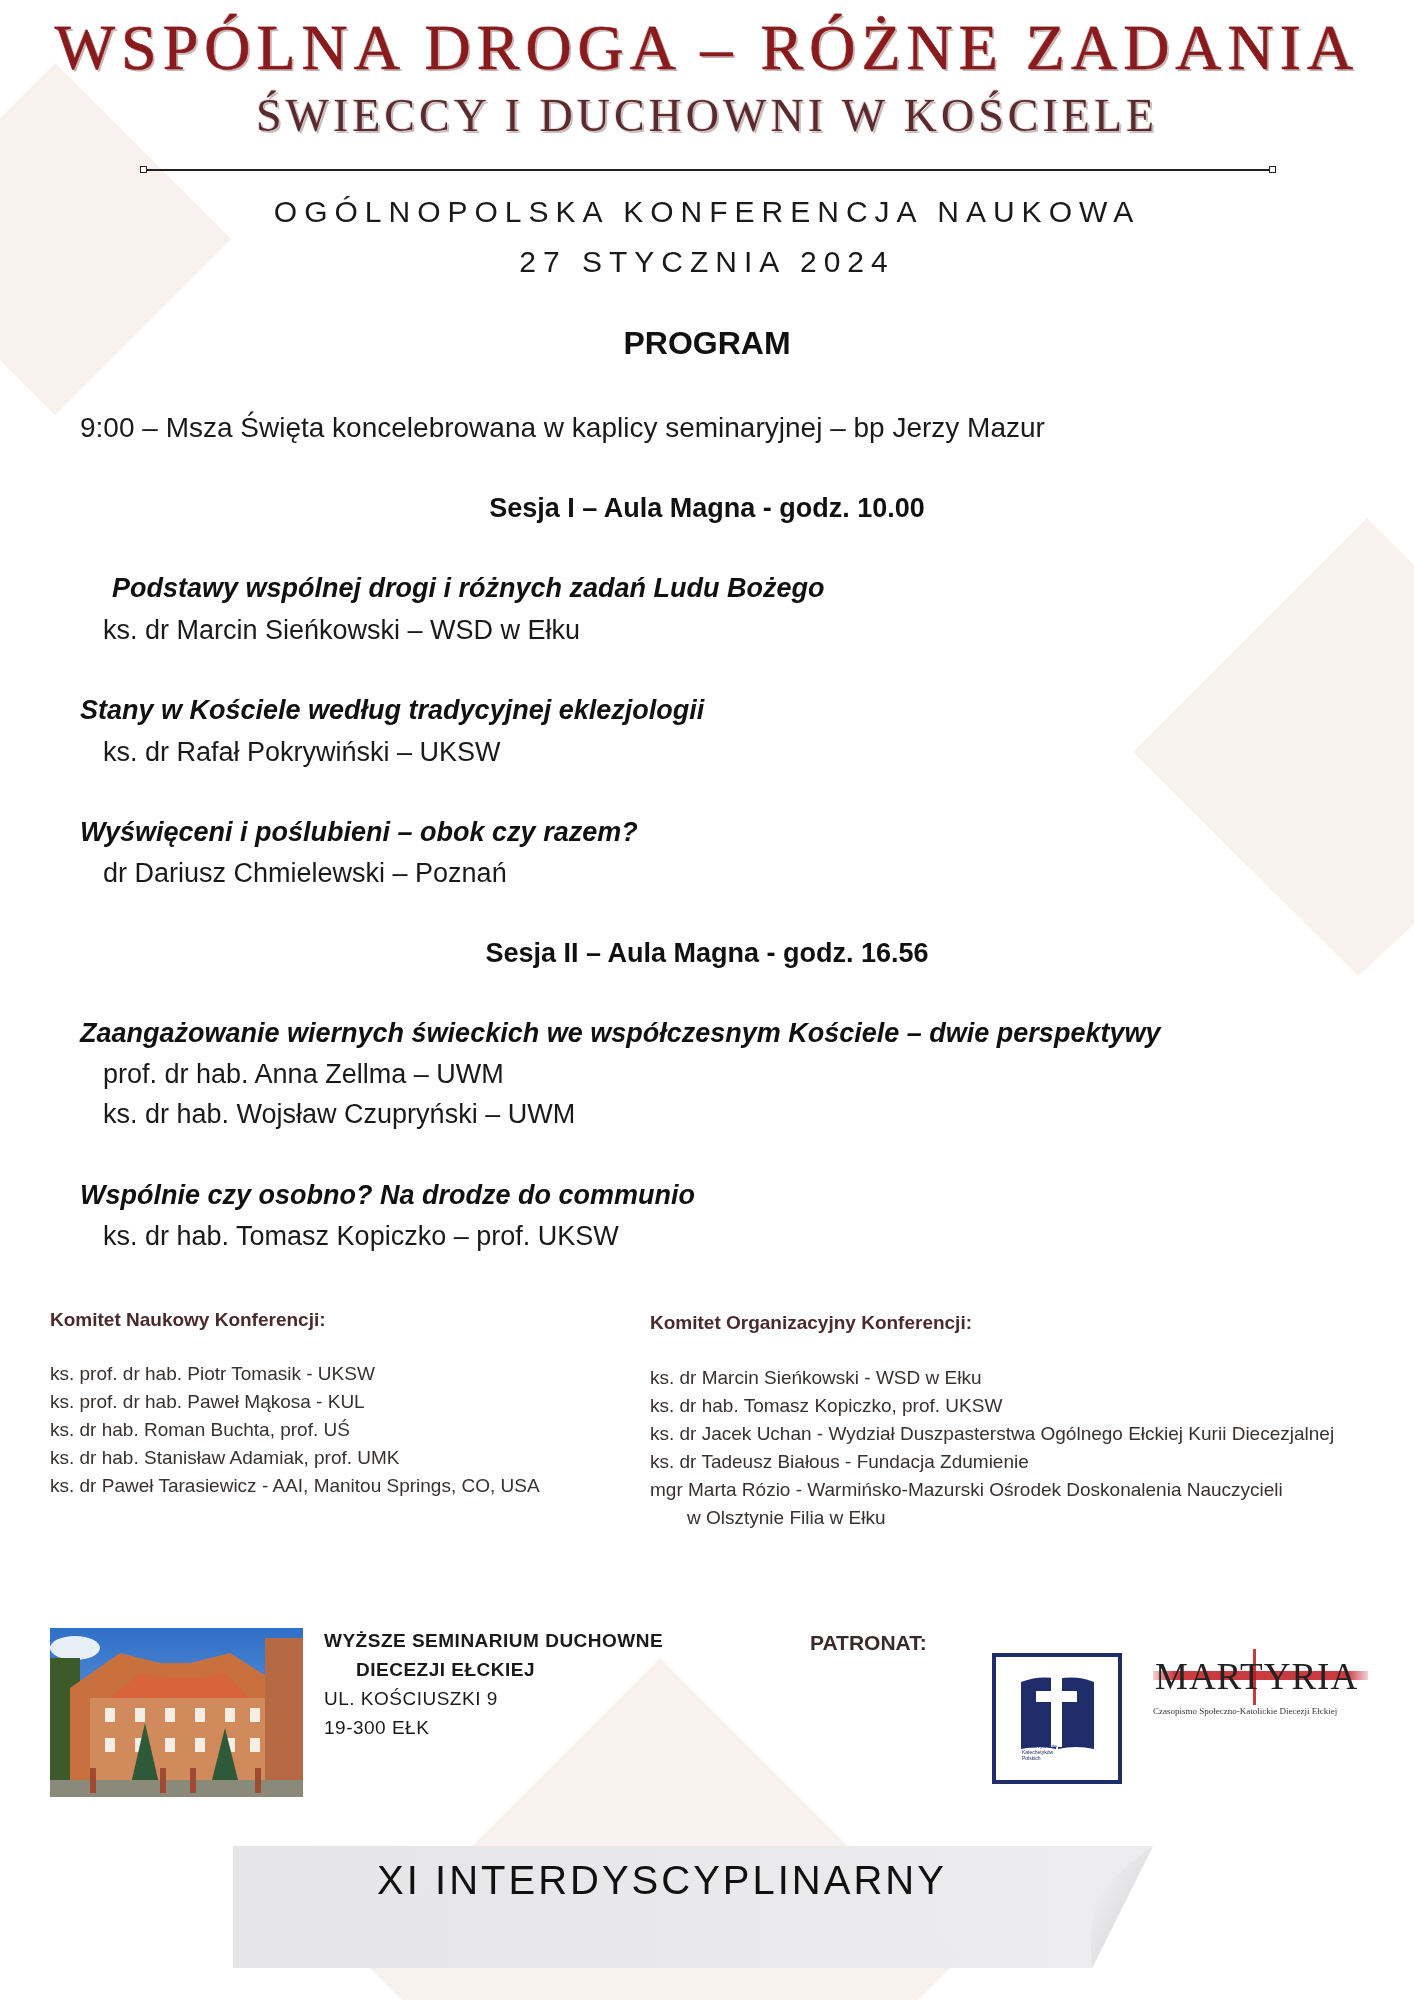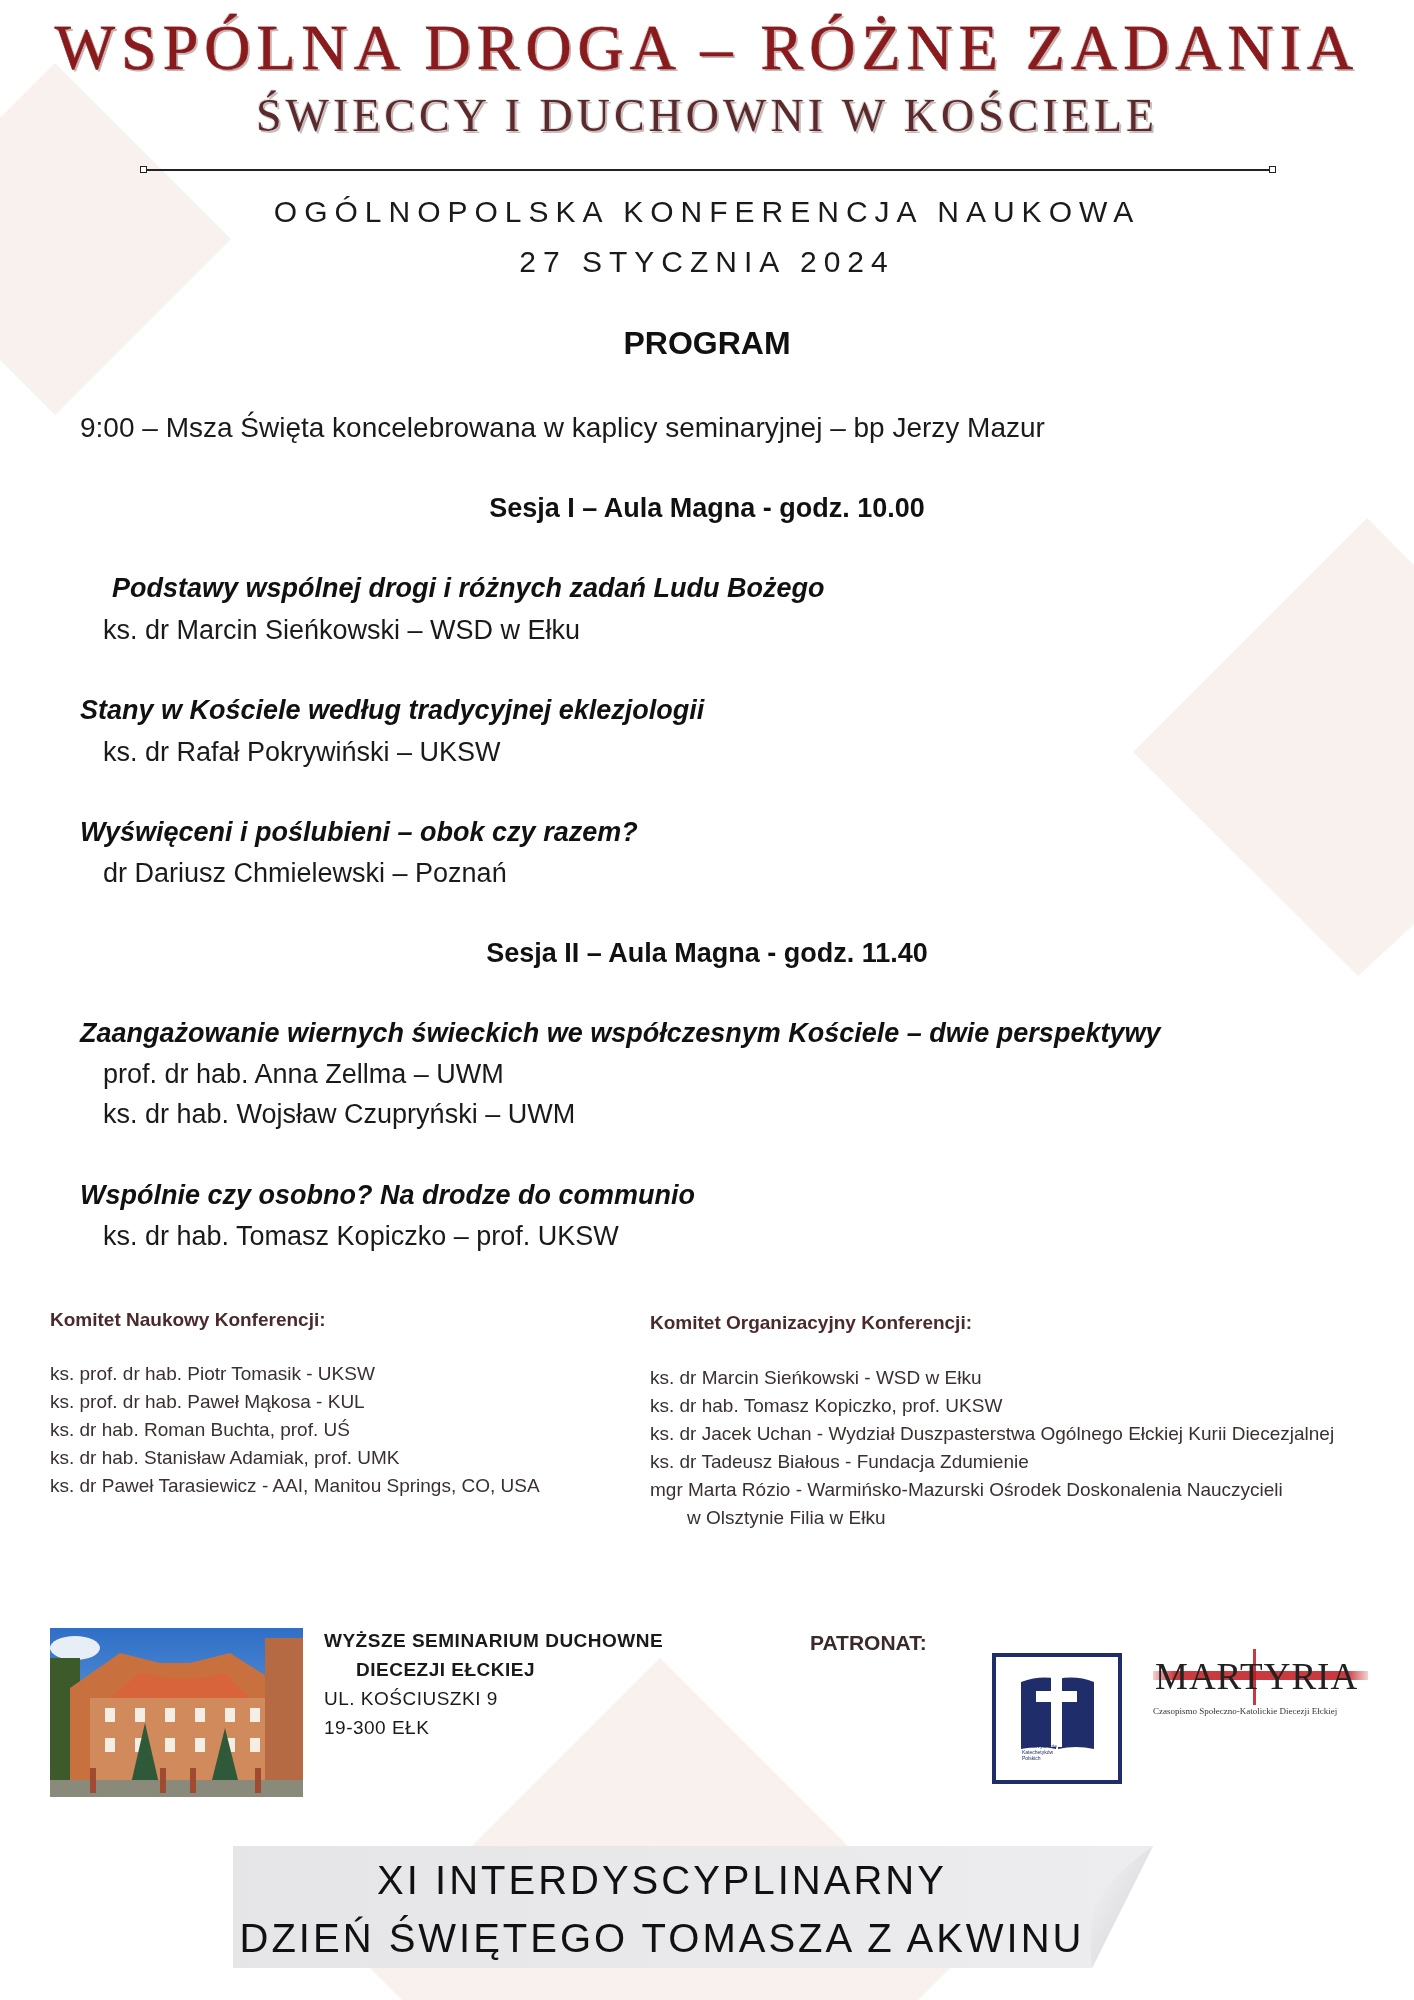--- a/index.html
+++ b/index.html
@@ -77,21 +77,21 @@
 
 <div class="abs layer talk" style="top:568px;margin-left:32px;">Podstawy wspólnej drogi i różnych zadań Ludu Bożego</div>
 <div class="abs layer speaker" style="top:610px;">ks. dr Marcin Sieńkowski – WSD w Ełku</div>
 
 <div class="abs layer talk" style="top:690px;">Stany w Kościele według tradycyjnej eklezjologii</div>
 <div class="abs layer speaker" style="top:732px;">ks. dr Rafał Pokrywiński – UKSW</div>
 
 <div class="abs layer talk" style="top:812px;">Wyświęceni i poślubieni – obok czy razem?</div>
 <div class="abs layer speaker" style="top:853px;">dr Dariusz Chmielewski – Poznań</div>
 
-<div class="abs layer session" style="top:933px;">Sesja II – Aula Magna - godz. 11.40</div>
+<div class="abs layer session" style="top:933px;">Sesja II – Aula Magna - godz. 16.56</div>
 
 <div class="abs layer talk" style="top:1013px;">Zaangażowanie wiernych świeckich we współczesnym Kościele – dwie perspektywy</div>
 <div class="abs layer speaker" style="top:1054px;">prof. dr hab. Anna Zellma – UWM</div>
 <div class="abs layer speaker" style="top:1094px;">ks. dr hab. Wojsław Czupryński – UWM</div>
 
 <div class="abs layer talk" style="top:1175px;">Wspólnie czy osobno? Na drodze do communio</div>
 <div class="abs layer speaker" style="top:1216px;">ks. dr hab. Tomasz Kopiczko – prof. UKSW</div>
 
 <div class="abs layer comm-head" style="left:50px;top:1307px;">Komitet Naukowy Konferencji:</div>
 <div class="abs layer comm-item" style="left:50px;top:1360px;">ks. prof. dr hab. Piotr Tomasik - UKSW</div>
@@ -198,14 +198,13 @@
       </linearGradient>
       <linearGradient id="curl" x1="0" y1="0" x2="1" y2="1">
         <stop offset="0" stop-color="#f6f6f7"></stop>
         <stop offset="1" stop-color="#cfcfd2"></stop>
       </linearGradient>
     </defs>
     <path d="M233,0 L1153,0 L1092,122 L233,122 Z" fill="url(#bannerGrad)"></path>
     <path d="M1153,0 Q1110,30 1095,60 Q1088,90 1092,122 Z" fill="url(#curl)"></path>
   </svg>
   <div class="banner-text" style="top:8px;">XI INTERDYSCYPLINARNY</div>
-  <div class="banner-text" style="top:66px;">DZIEŃ ŚWIĘTEGO TOMASZA Z AKWINU</div>
 </div>
 
 </body></html>

